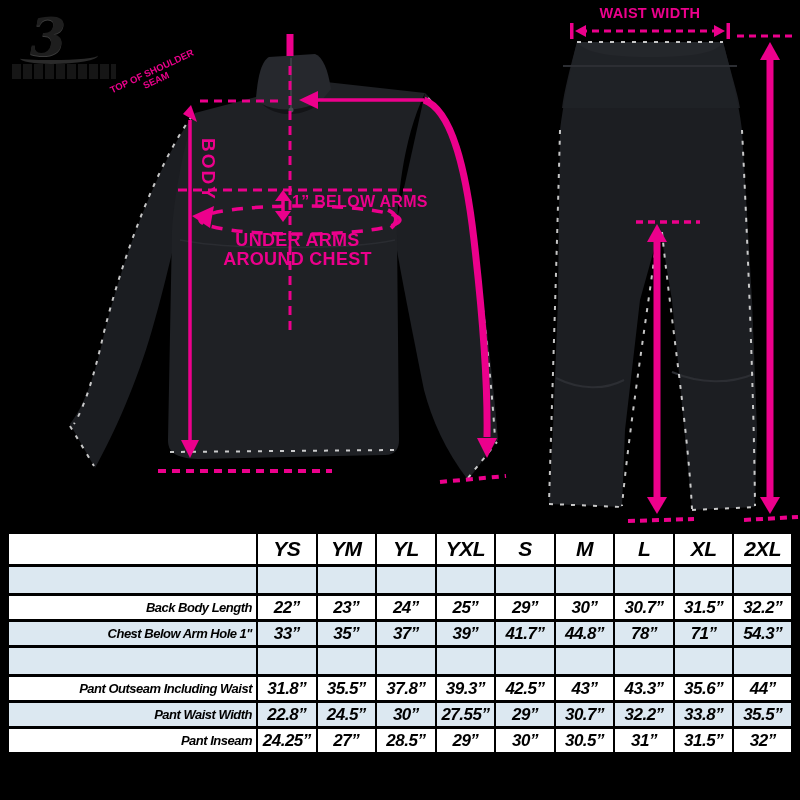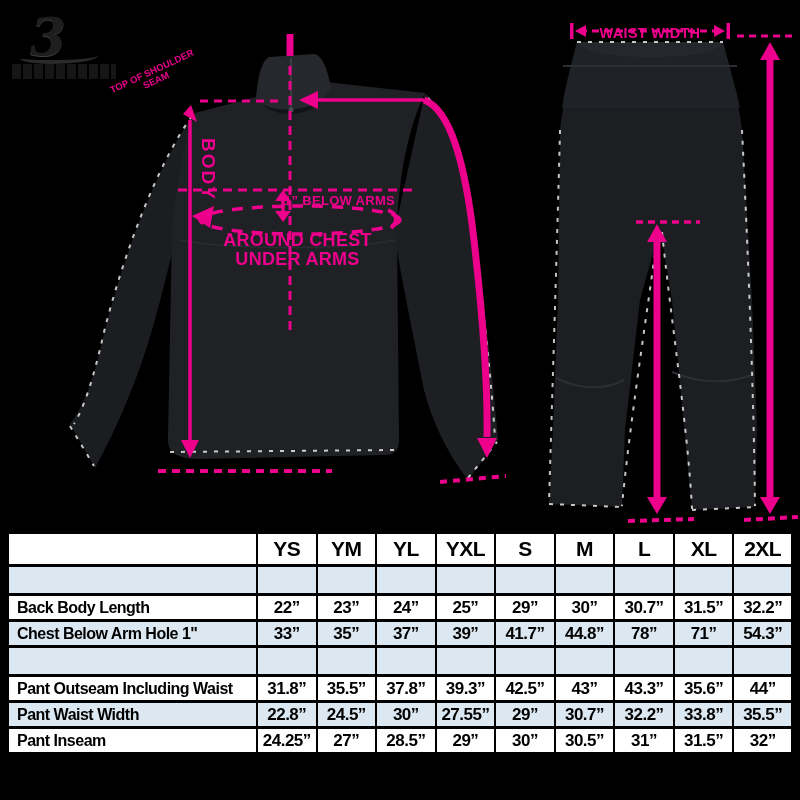--- a/index.html
+++ b/index.html
@@ -4,42 +4,42 @@
 <style>
   html,body{margin:0;padding:0;background:#000;}
   #stage{position:relative;width:800px;height:800px;background:#000;overflow:hidden;
          font-family:"Liberation Sans", sans-serif;}
   
   .lbl{position:absolute;color:#EC008C;font-weight:bold;line-height:1.05;white-space:nowrap;}
   .lbl-body{left:198px;top:138px;font-size:19px;letter-spacing:2px;
             writing-mode:vertical-rl;}
   .lbl-shoulder{left:108px;top:66px;width:92px;font-size:9.5px;text-align:center;
                 transform:rotate(-25deg);white-space:normal;}
-  .lbl-belowarms{left:284px;top:194px;font-size:13px;letter-spacing:.3px;}
+  .lbl-belowarms{left:292px;top:194px;font-size:16px;letter-spacing:.3px;}
   .lbl-aroundchest{left:175px;top:231px;width:245px;font-size:18px;text-align:center;
                    white-space:normal;letter-spacing:.3px;}
-  .lbl-waist{left:575px;top:6px;width:150px;font-size:14.5px;text-align:center;letter-spacing:.3px;margin-top:20px;}
+  .lbl-waist{left:575px;top:6px;width:150px;font-size:14.5px;text-align:center;letter-spacing:.3px;}
   
   .brand{position:absolute;left:12px;top:6px;width:110px;height:72px;}
   .brand-mark{position:absolute;left:18px;top:0px;font-size:52px;font-weight:bold;
               font-style:italic;color:#1e1e1e;text-shadow:0 1px 0 #3c3c3c;
               font-family:"DejaVu Serif", serif;}
   .brand-swoosh{position:absolute;left:8px;top:44px;width:78px;height:10px;
                 border-bottom:4px solid #2a2a2a;border-radius:0 0 60% 40%;}
   .brand-word{position:absolute;left:0px;top:58px;width:104px;height:15px;background:#161616;
               -webkit-mask:repeating-linear-gradient(90deg,#000 0 9px,transparent 9px 11px);
               mask:repeating-linear-gradient(90deg,#000 0 9px,transparent 9px 11px);}
   
   .size-table{position:absolute;left:5px;top:530px;width:790px;border-collapse:collapse;
-              table-layout:fixed;background:#404040;border:4px solid #000;}
+              table-layout:fixed;background:#404040;border:4px solid #000;font-style:italic;}
   .size-table td,.size-table th{border:2px solid #000;border-top-width:3px;border-bottom-width:3px;
               padding:0 4px;color:#000;font-weight:bold;overflow:hidden;}
   .size-table th{height:30px;font-size:21px;text-align:center;letter-spacing:-.5px;}
   .size-table td{height:23px;font-size:17px;text-align:center;letter-spacing:-.5px;}
-  .size-table td.rowlabel{text-align:left;padding-left:8px;font-size:16px;}
+  .size-table td.rowlabel{text-align:right;padding-left:8px;font-size:13px;}
   .size-table col.c-label{width:250px;}
   .size-table tr.blue{background:#DCE8F1;}
   .size-table tr.white{background:#fff;}
   .size-table tr.spacer td{height:26px;}
 </style>
 </head>
 <body>
 
 <div id="stage">
 
@@ -149,22 +149,22 @@
       <polygon points="657,224 647,242 667,242" stroke="none"></polygon>
       <polygon points="657,514 647,497 667,497" stroke="none"></polygon>
       <line x1="628" y1="521" x2="694" y2="519" stroke-width="4" stroke-dasharray="7 5"></line>
     </g>
   </svg>
 
   <div class="lbl lbl-body">BODY</div>
   <div class="lbl lbl-shoulder">TOP OF SHOULDER SEAM</div>
   <div class="lbl lbl-belowarms">1” BELOW ARMS</div>
   <div class="lbl lbl-aroundchest">
+    <div>UNDER ARMS</div>
     <div>AROUND CHEST</div>
-    <div>UNDER ARMS</div>
   </div>
   <div class="lbl lbl-waist">WAIST WIDTH</div>
 
   <table class="size-table">
     <colgroup>
       <col class="c-label">
         <col>
         <col>
         <col>
         <col>

